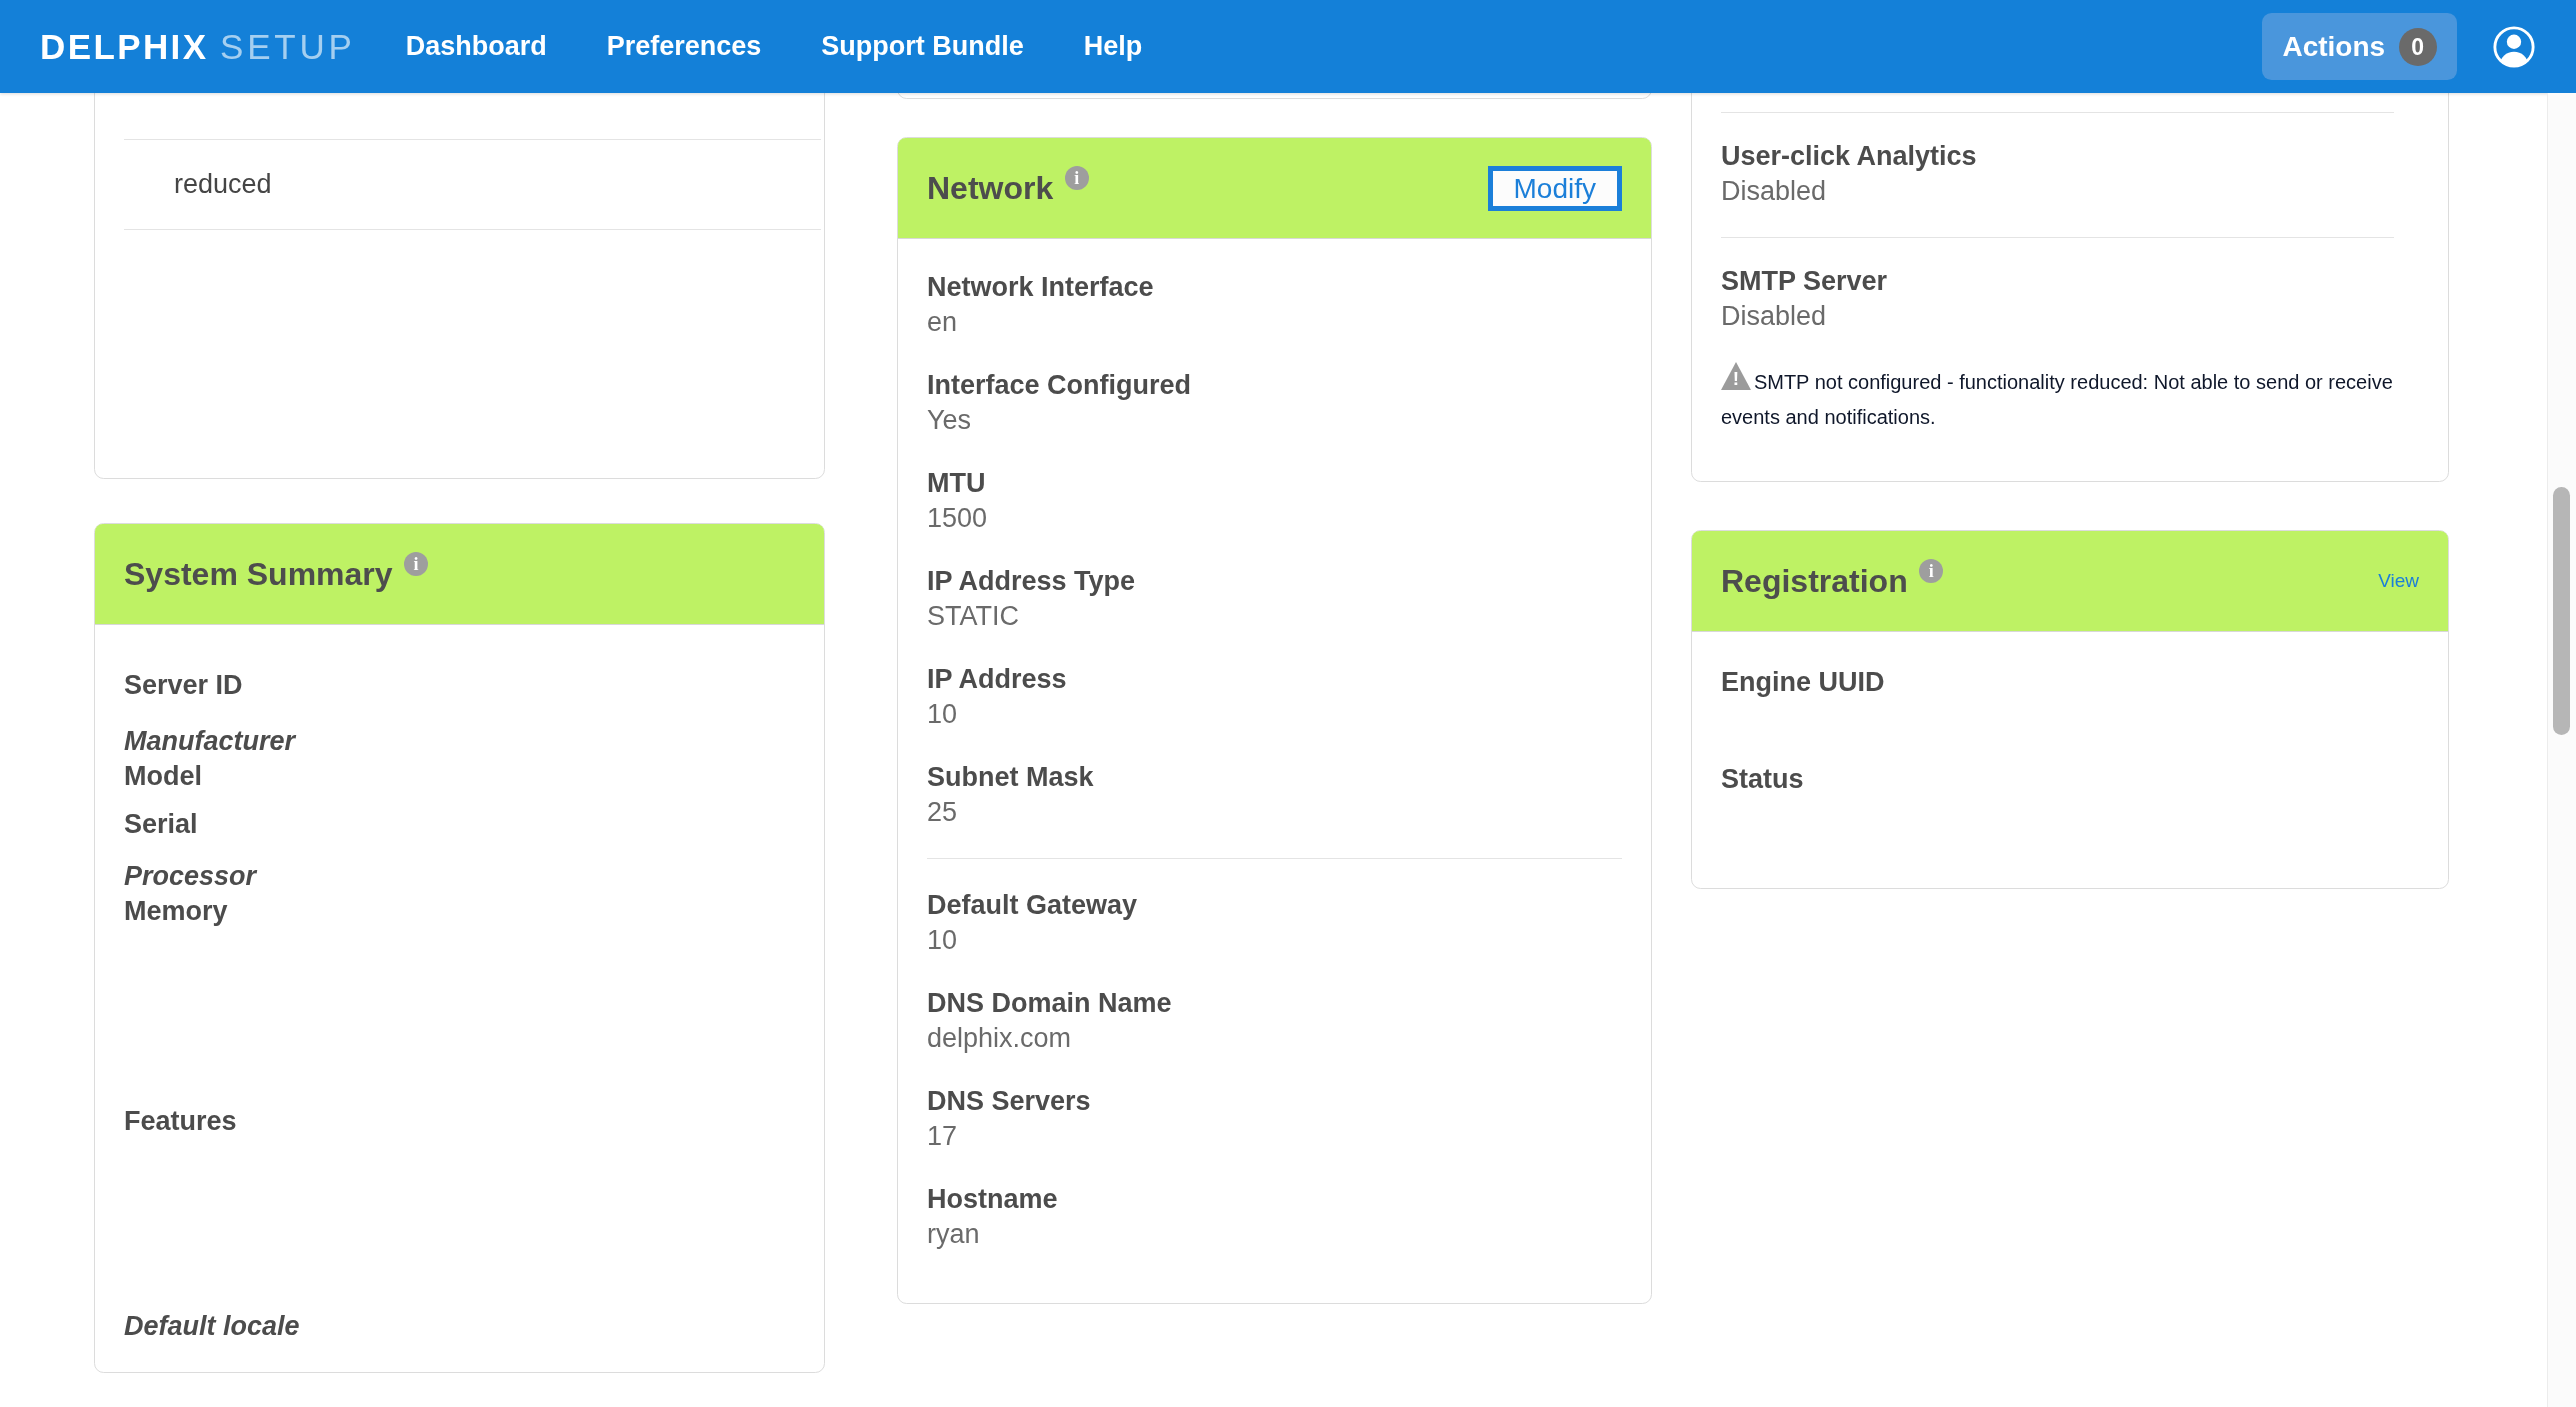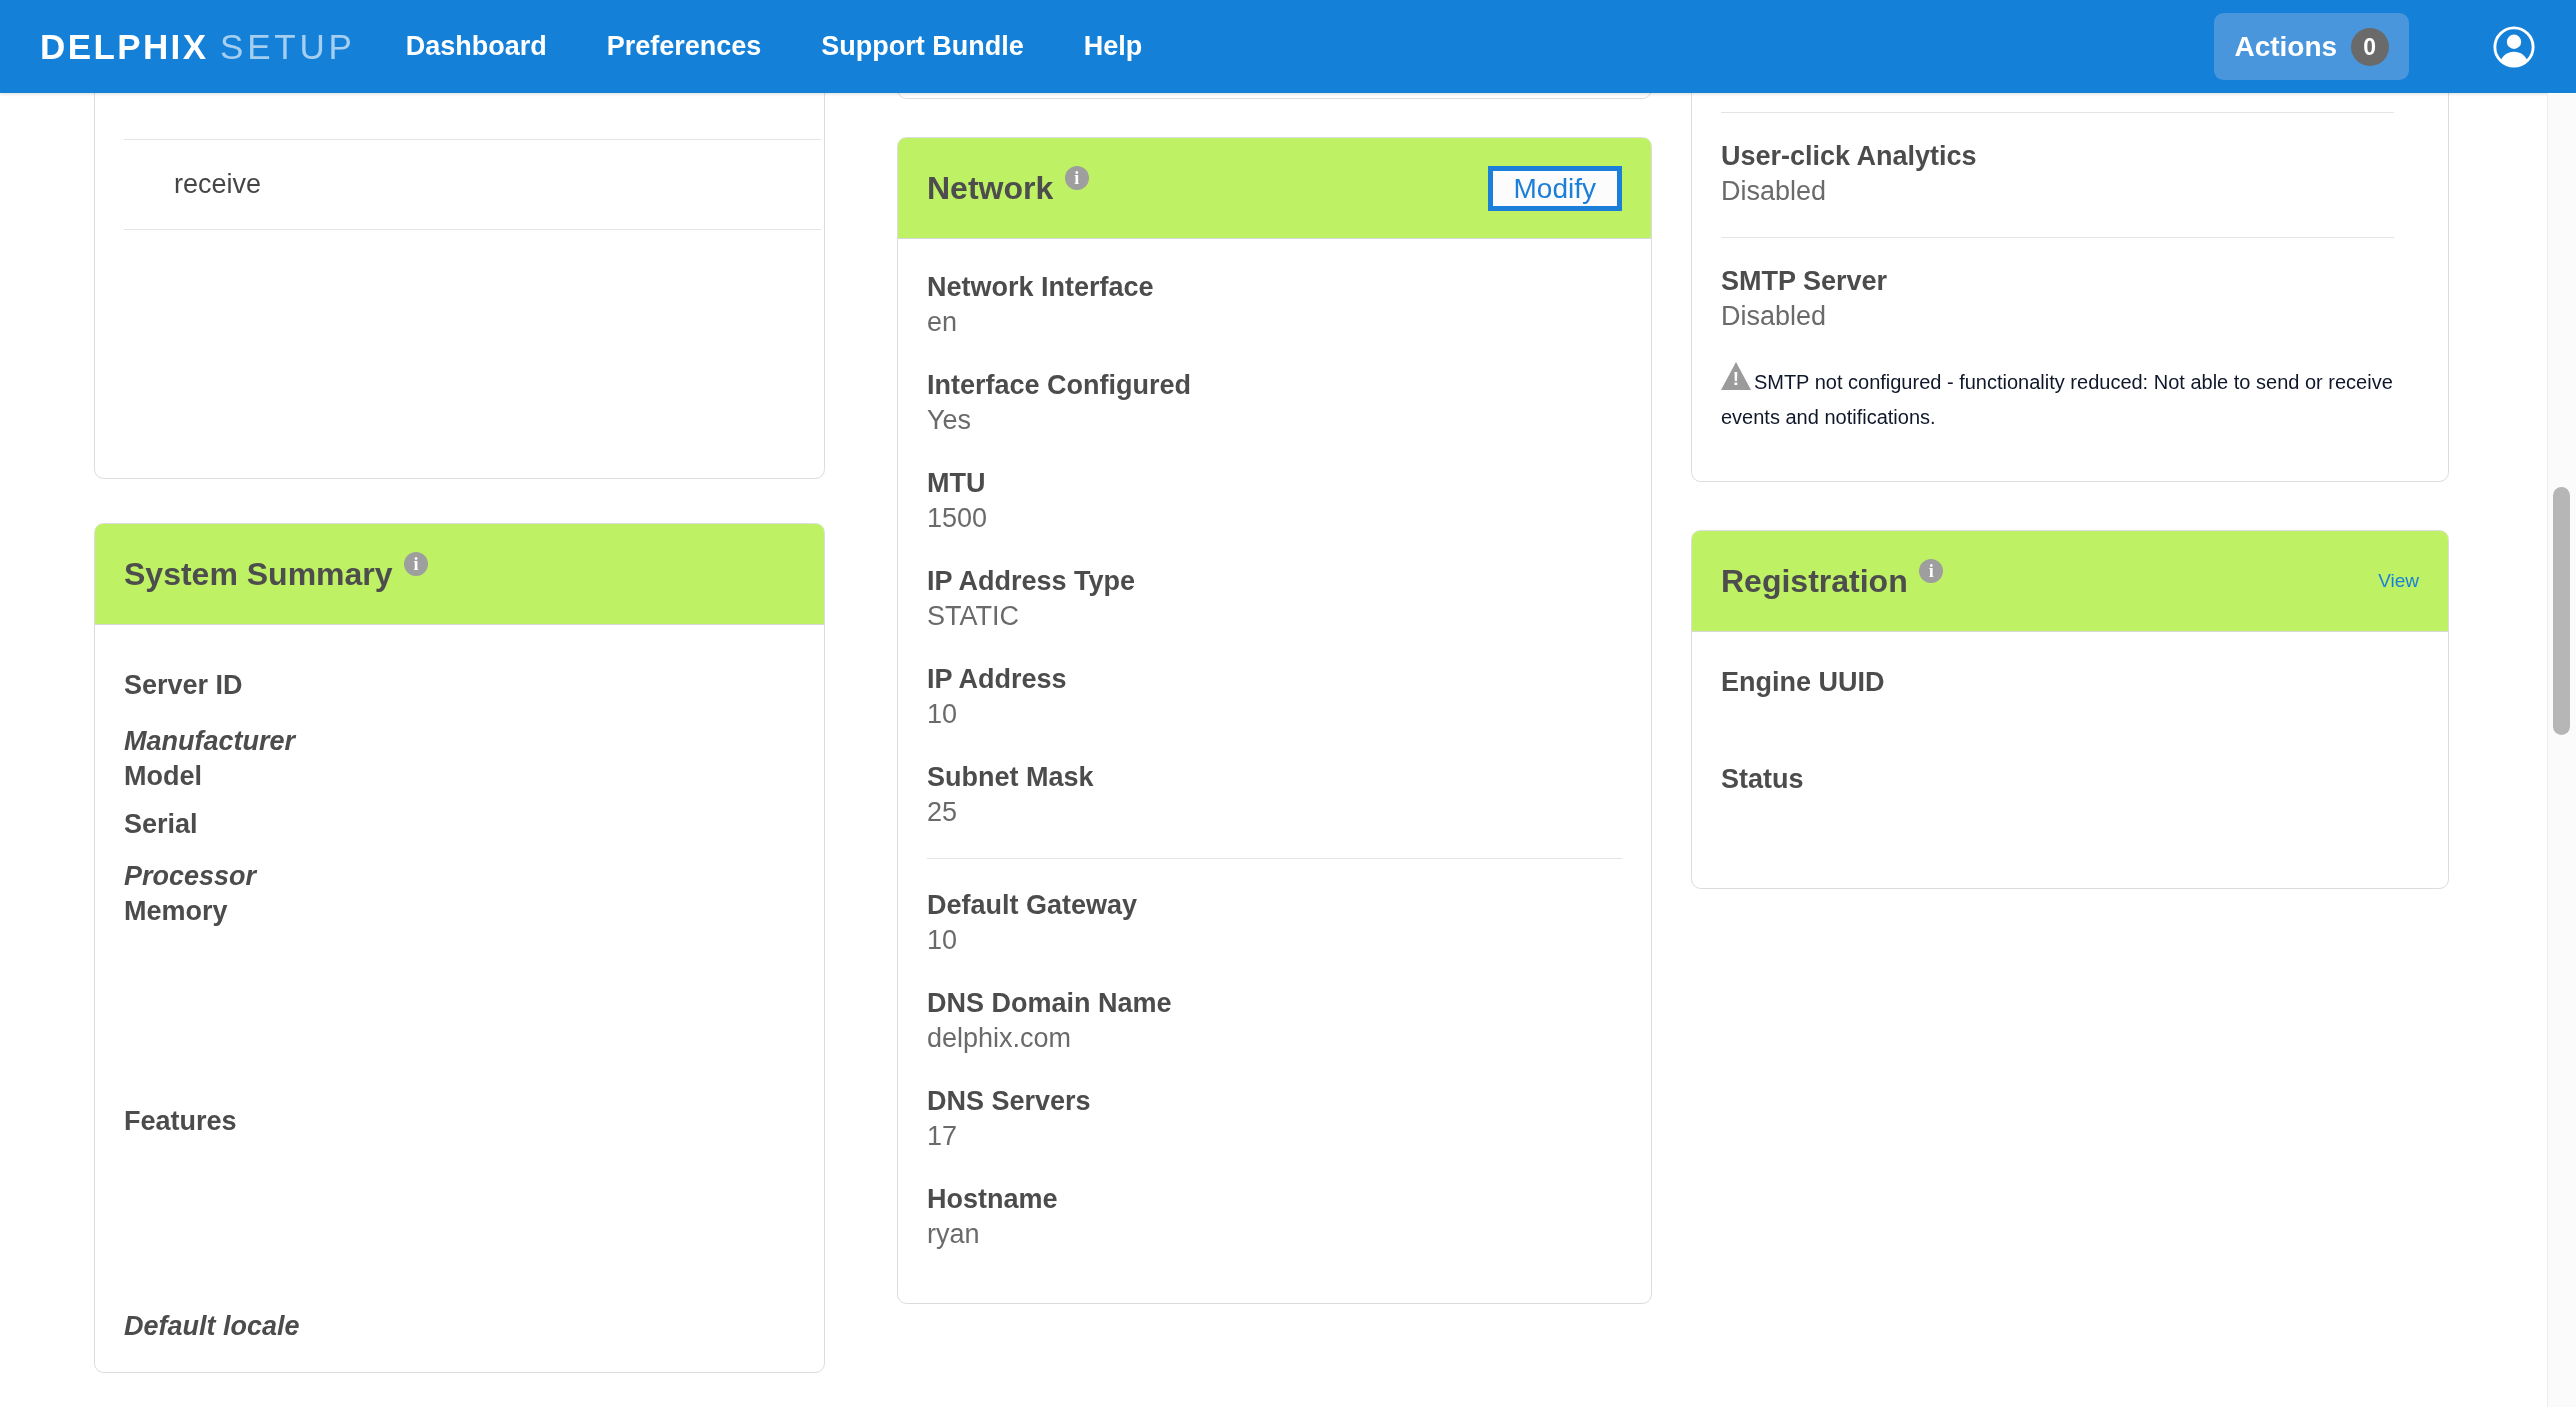--- a/index.html
+++ b/index.html
@@ -11,21 +11,21 @@
   .navbar {
     position:absolute; top:0; left:0; width:2576px; height:93px;
     background:#1480d8; display:flex; align-items:center; padding:0 40px;
     z-index:10; box-shadow:0 1.9px 2.9px rgba(0,0,0,0.12);
   }
   .logo { display:flex; align-items:baseline; cursor:pointer; }
   .logo-main { color:#fff; font-size:35px; font-weight:bold; letter-spacing:2.4px; }
   .logo-sub  { color:rgba(255,255,255,0.62); font-size:35px; font-weight:400; letter-spacing:3.8px; margin-left:11.5px; }
   .nav-items { display:flex; gap:60px; margin-left:50px; }
   .nav-item { color:#fff; font-size:27px; font-weight:bold; text-decoration:none; line-height:93px; cursor:pointer; }
-  .nav-right { margin-left:auto; display:flex; align-items:center;gap:48px; }
+  .nav-right { margin-left:auto; display:flex; align-items:center; }
   .actions-btn {
     display:flex; align-items:center; justify-content:center; gap:13.4px;
     width:195px; height:67px; border:none; border-radius:9.6px;
     background:#4a96dc; color:#fff; font-family:inherit;
     font-size:28px; font-weight:bold; cursor:pointer;
   }
   .badge {
     display:inline-block; width:38px; height:38px; border-radius:50%;
     background:#6a6a6a; color:#fff; font-size:23px; font-weight:bold;
     line-height:38px; text-align:center;
@@ -140,21 +140,21 @@
           <circle cx="23" cy="23" r="20" fill="none" stroke="#ffffff" stroke-width="3"></circle>
           <circle cx="23" cy="17.5" r="7.5" fill="#ffffff"></circle>
           <ellipse cx="23" cy="41" rx="14.5" ry="13" fill="#ffffff" clip-path="url(#avclip)"></ellipse>
         </svg>
       </div>
     </div>
   </header>
 
   <section class="card users-card">
     <div class="divider"></div>
-    <div class="user-row">receive</div>
+    <div class="user-row">reduced</div>
     <div class="divider"></div>
   </section>
 
   <section class="card system-summary-card">
     <div class="card-header">
       <h2 class="card-title">
         <span>System Summary</span>
         <i class="info-icon">i</i>
       </h2>
     </div>

